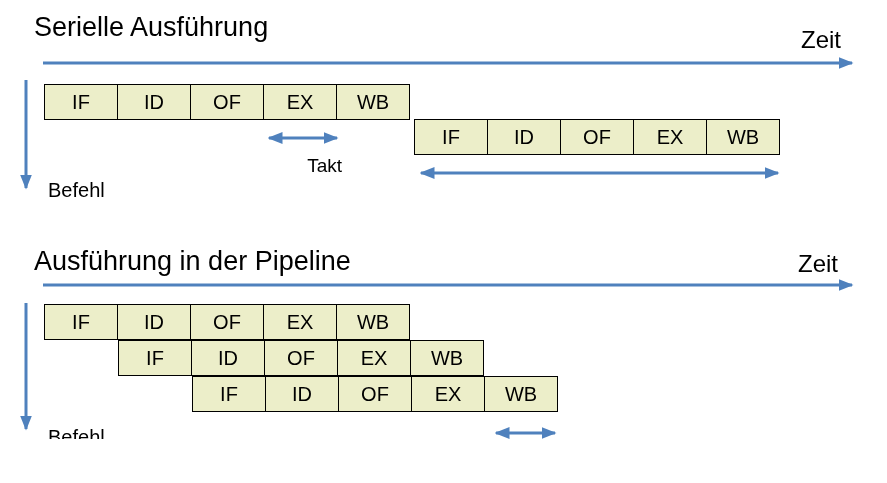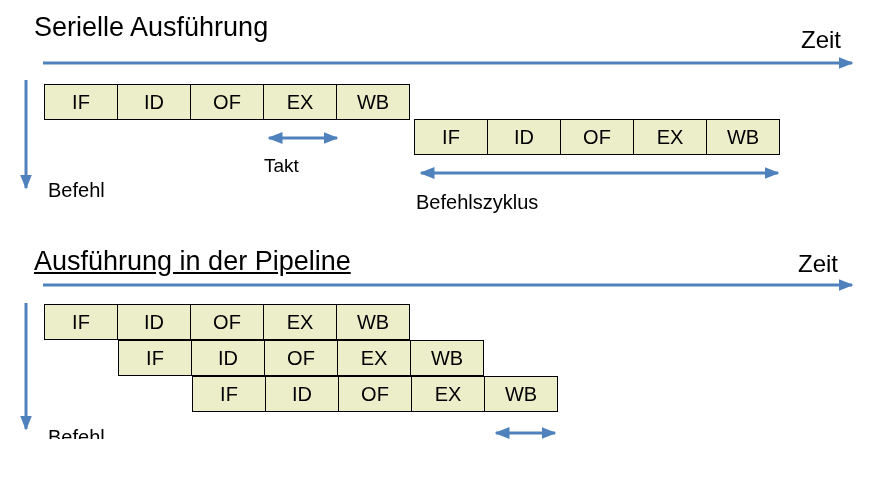--- a/index.html
+++ b/index.html
@@ -33,21 +33,21 @@
   .mk { fill: var(--accent-blue, #4F81BD); }
   .abs { position: absolute; white-space: nowrap; }
   .section-title {
     font-size: 27px;
     line-height: 1.15;
     color: var(--text, #000);
   }
   .axis-label { font-size: 24px; }
   .small-label { font-size: 19px; }
   .befehl-label { font-size: 20px; }
-  .centered { text-align: left; }
+  .centered { text-align: right; }
   .stage-row {
     position: absolute;
     display: flex;
   }
   .stage-box {
     width: 74px;
     height: 36px;
     background: var(--box-fill, #ECEEC9);
     border: 1px solid var(--box-border, #000);
     display: flex;
@@ -97,23 +97,22 @@
     <div class="stage-box">ID</div>
     <div class="stage-box">OF</div>
     <div class="stage-box">EX</div>
     <div class="stage-box">WB</div>
   </div>
 
   <div class="abs small-label centered" style="left:264px; top:155px; width:78px;">Takt</div>
 
   <div class="abs befehl-label" style="left:48px; top:179px;">Befehl</div>
 
-  <div class="abs befehl-label centered" style="left:416px; top:191px; width:368px;">Befehlszyklus</div>
 
-  <div class="abs section-title" style="left:34px; top:246px;text-decoration:underline;">Ausführung in der Pipeline</div>
+  <div class="abs section-title" style="left:34px; top:246px;">Ausführung in der Pipeline</div>
 
   <div class="abs axis-label" style="left:798px; top:250px;">Zeit</div>
 
   <div class="stage-row" style="left:44px; top:304px;">
     <div class="stage-box">IF</div>
     <div class="stage-box">ID</div>
     <div class="stage-box">OF</div>
     <div class="stage-box">EX</div>
     <div class="stage-box">WB</div>
   </div>

